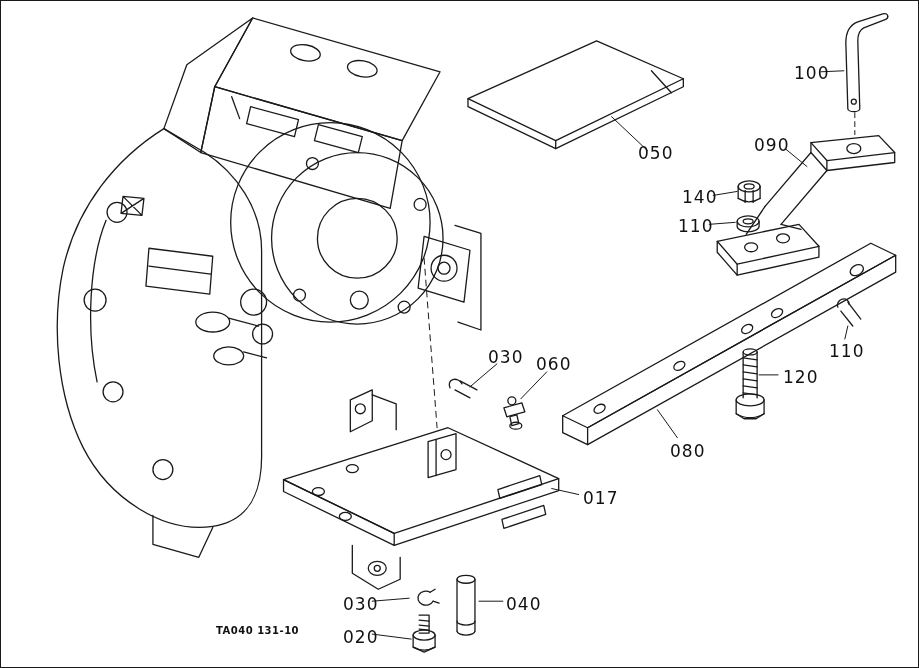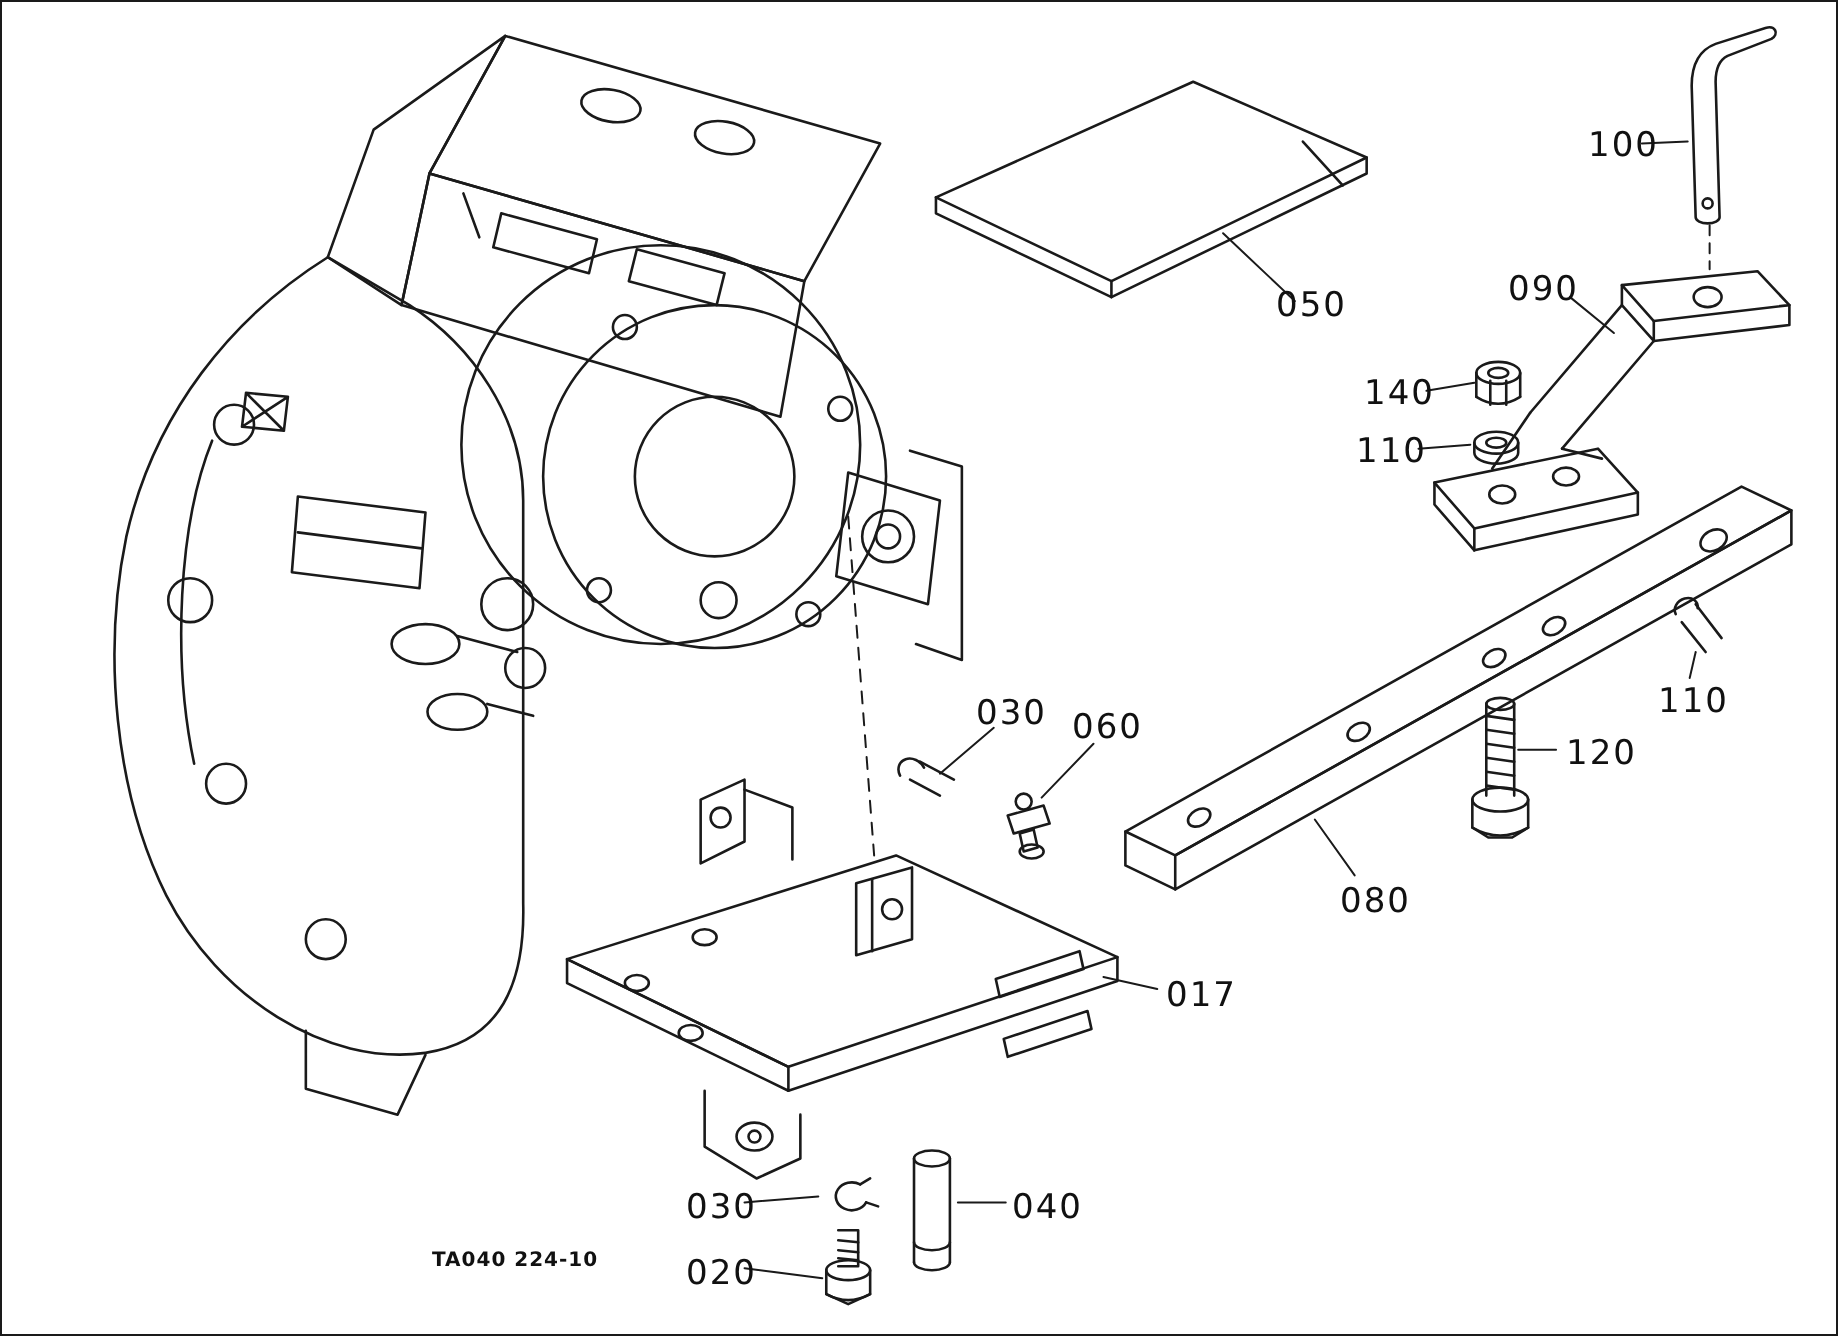--- a/index.html
+++ b/index.html
@@ -233,15 +233,15 @@
   <div class="part-label" style="left:828px;top:340px">110</div>
   <div class="part-label" style="left:782px;top:366px">120</div>
   <div class="part-label" style="left:669px;top:440px">080</div>
   <div class="part-label" style="left:487px;top:346px">030</div>
   <div class="part-label" style="left:535px;top:353px">060</div>
   <div class="part-label" style="left:582px;top:487px">017</div>
   <div class="part-label" style="left:342px;top:593px">030</div>
   <div class="part-label" style="left:505px;top:593px">040</div>
   <div class="part-label" style="left:342px;top:626px">020</div>
 
-  <div class="drawing-code" style="left:215px;top:624px">TA040 224-10</div>
+  <div class="drawing-code" style="left:215px;top:624px">TA040 131-10</div>
 
 </div>
 
 </body></html>

